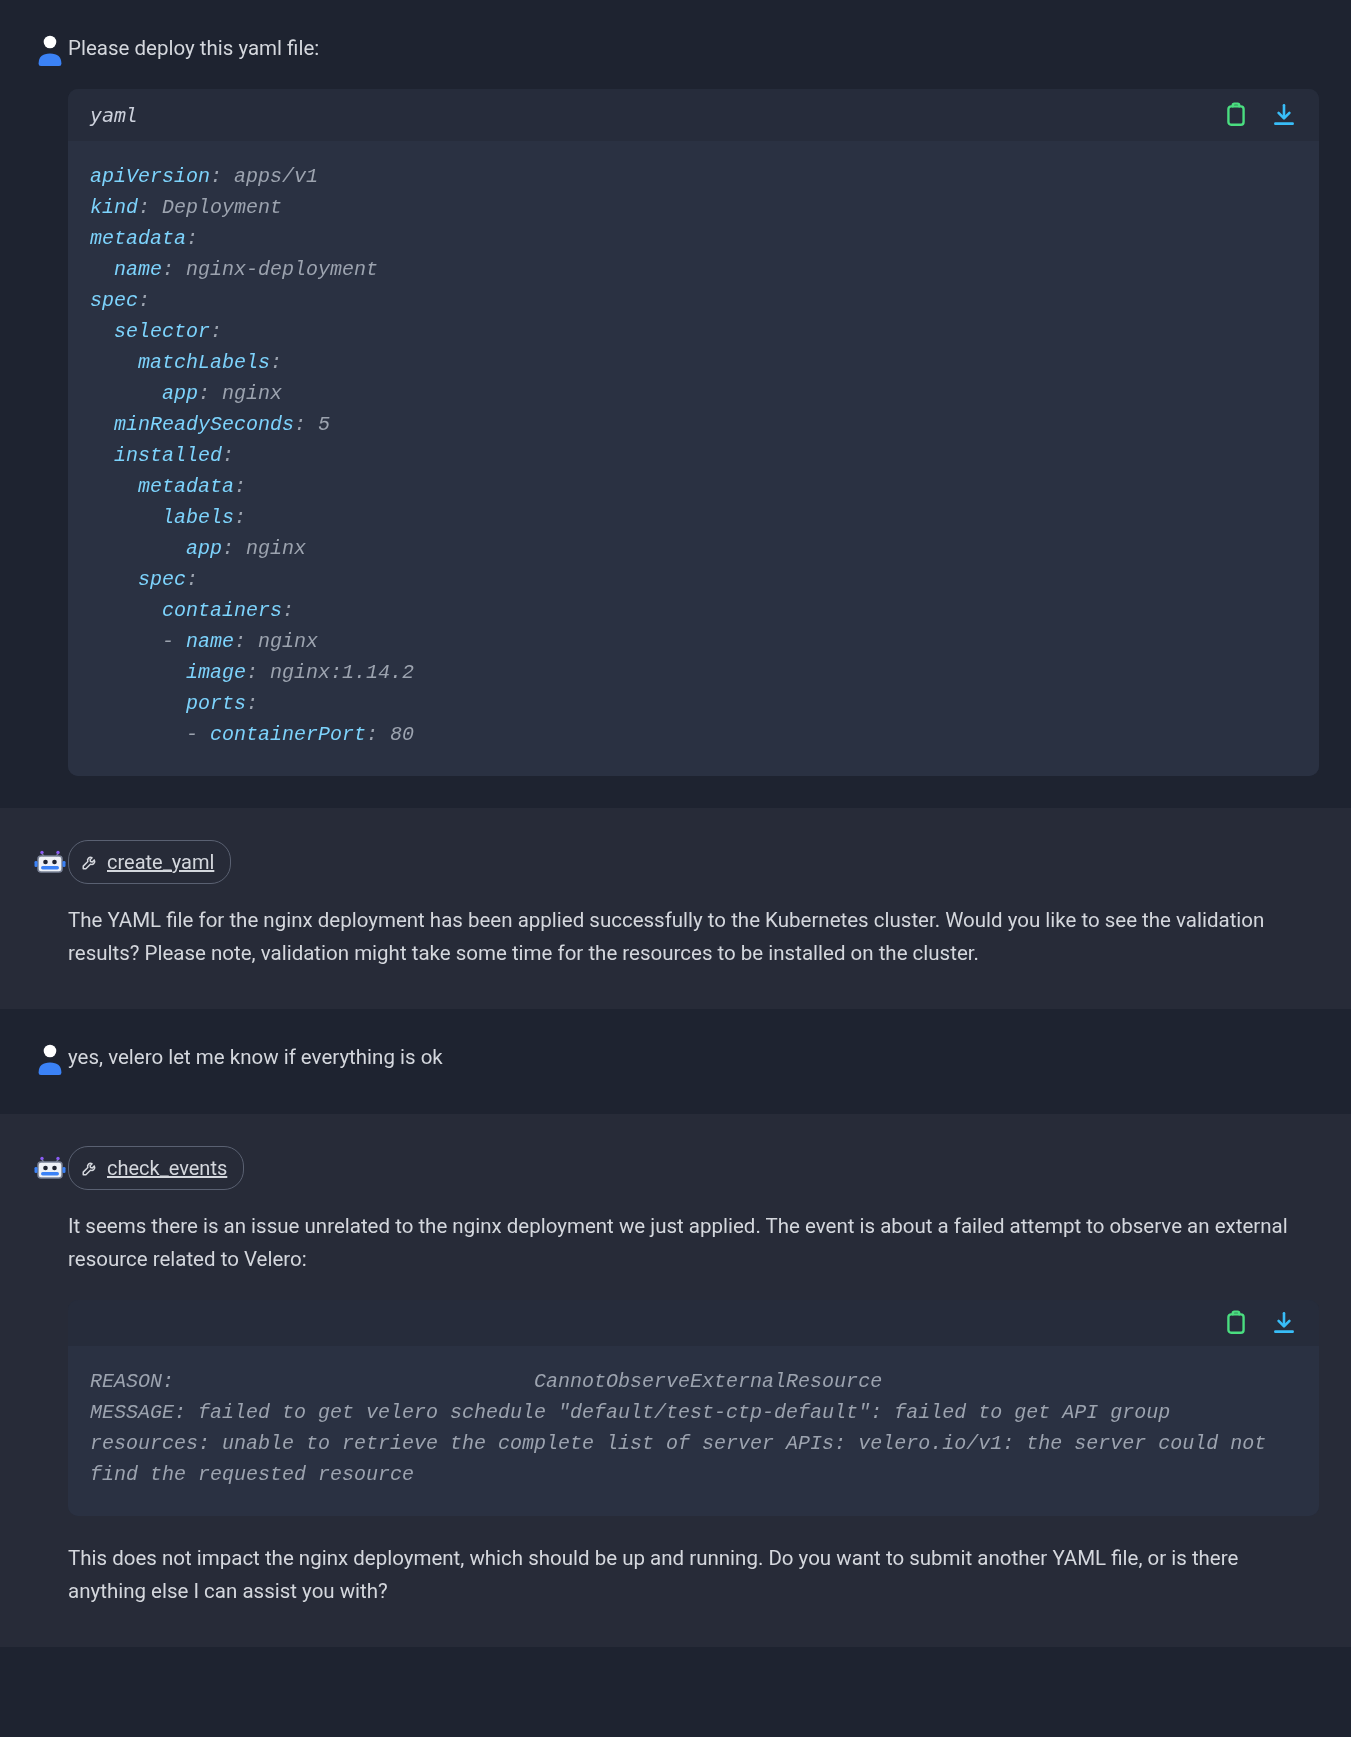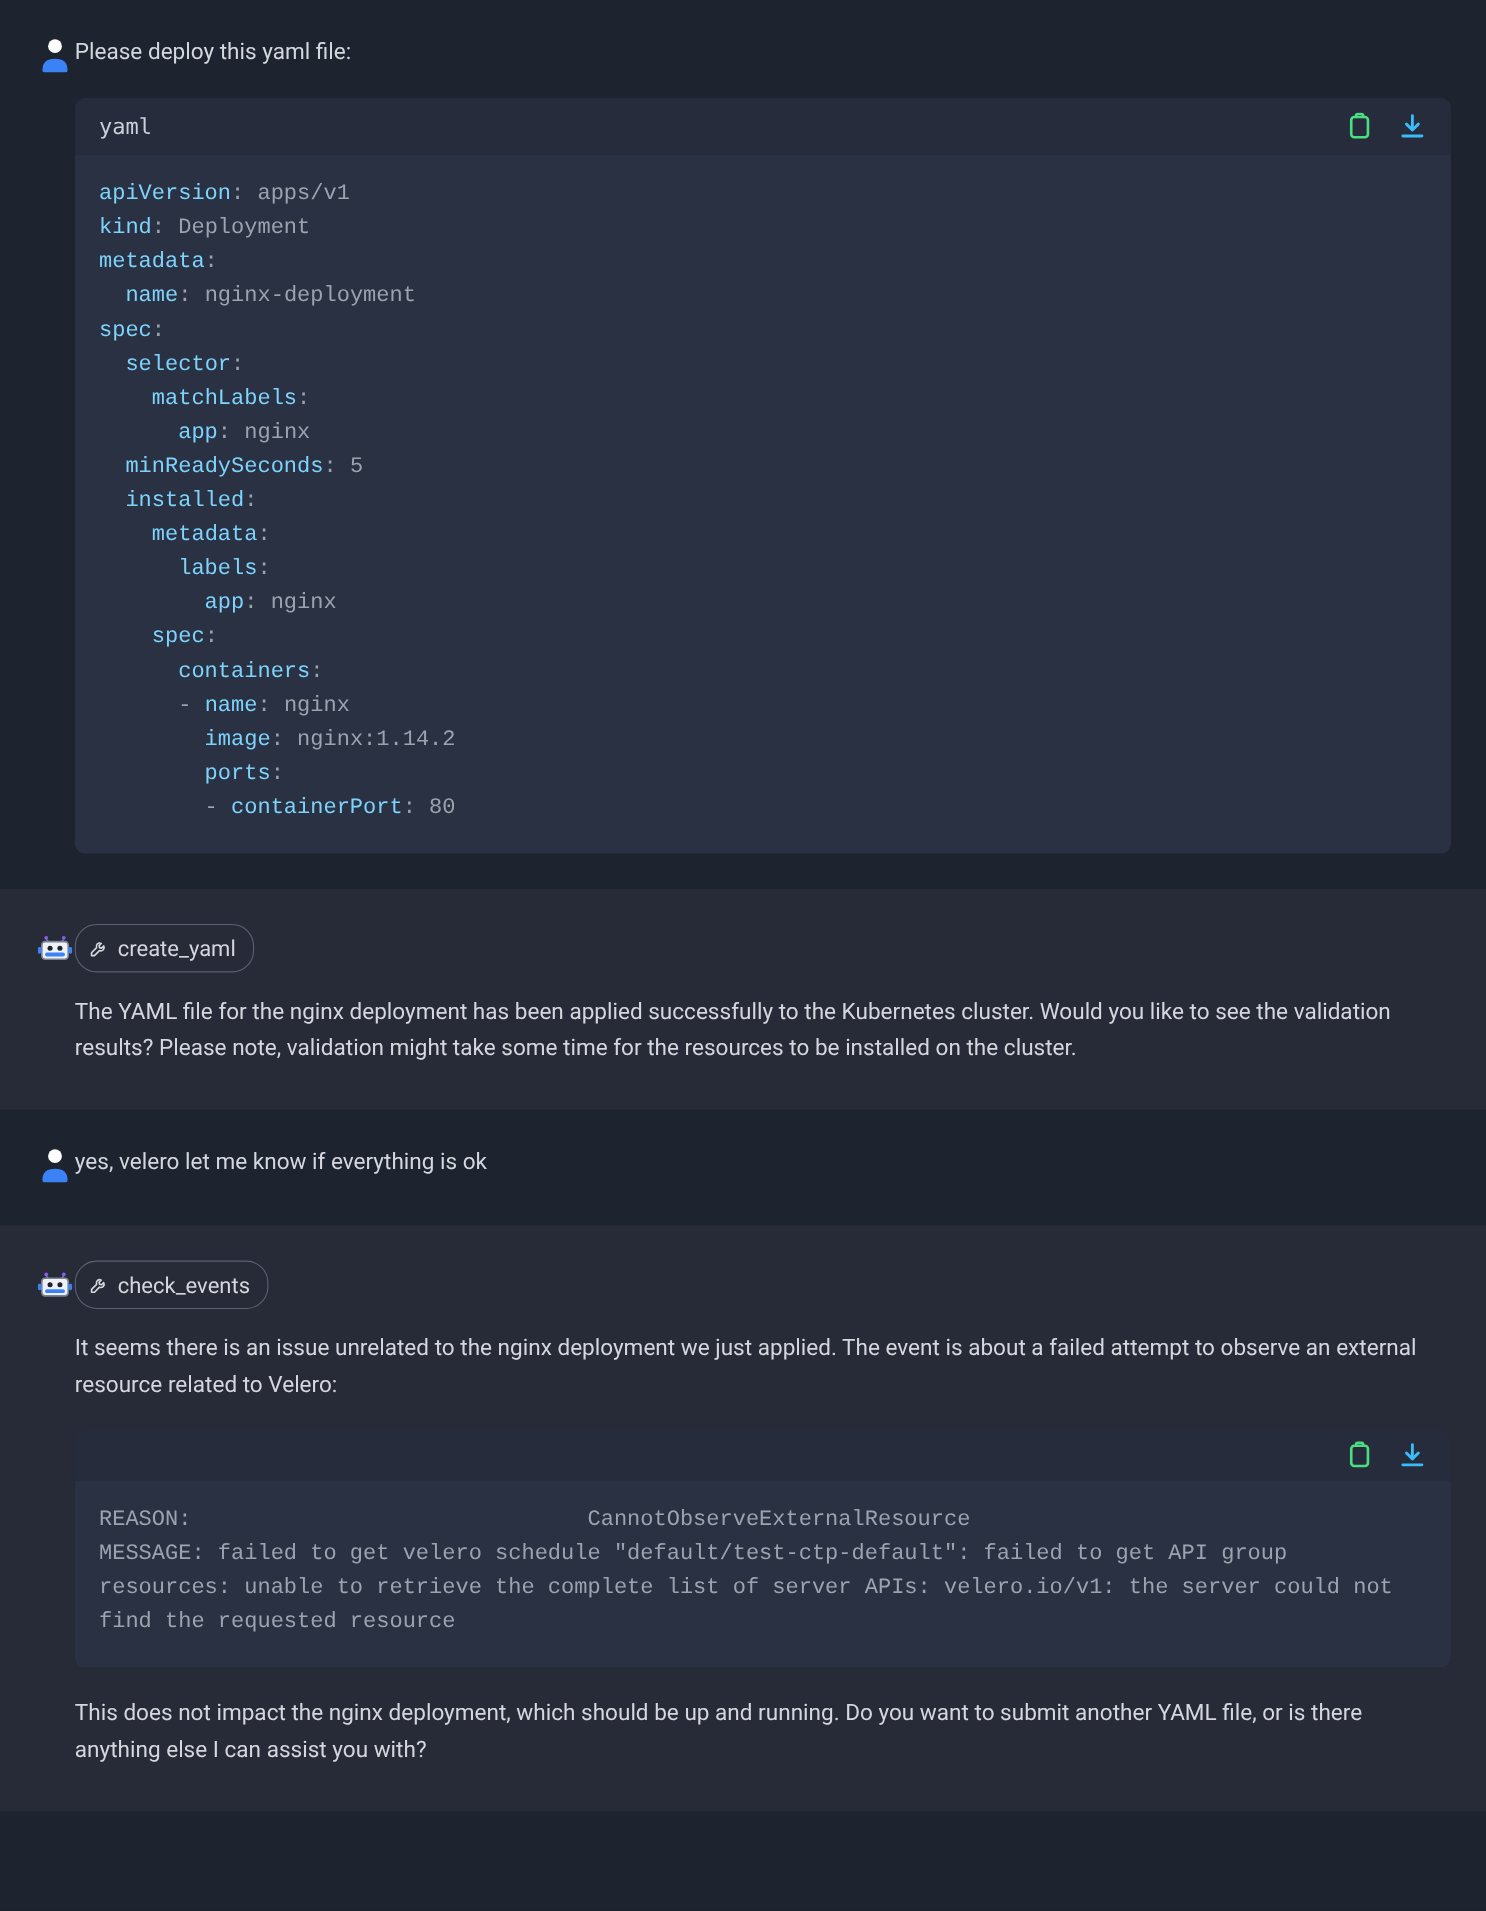--- a/index.html
+++ b/index.html
@@ -46,27 +46,29 @@
     .tool-pill {
       display: inline-flex;
       align-items: center;
       gap: 8px;
       border: 1.5px solid #5a6172;
       border-radius: 20px;
       padding: 5px 16px 5px 12px;
       font-size: 20px;
       margin-bottom: 20px;
       color: #d4d7dd;
+      text-decoration: underline;
     }
     .tool-pill svg { width: 18px; height: 18px; }
     .code-block {
       margin-top: 24px;
       border-radius: 10px;
       overflow: hidden;
       background-color: #262d3d;
+      font-style: italic;
     }
     .code-header {
       display: flex;
       justify-content: space-between;
       align-items: center;
       padding: 10px 22px;
       background-color: #262c3b;
       color: #cbd0db;
       font-family: "SFMono-Regular", Consolas, monospace;
       font-size: 20px;

